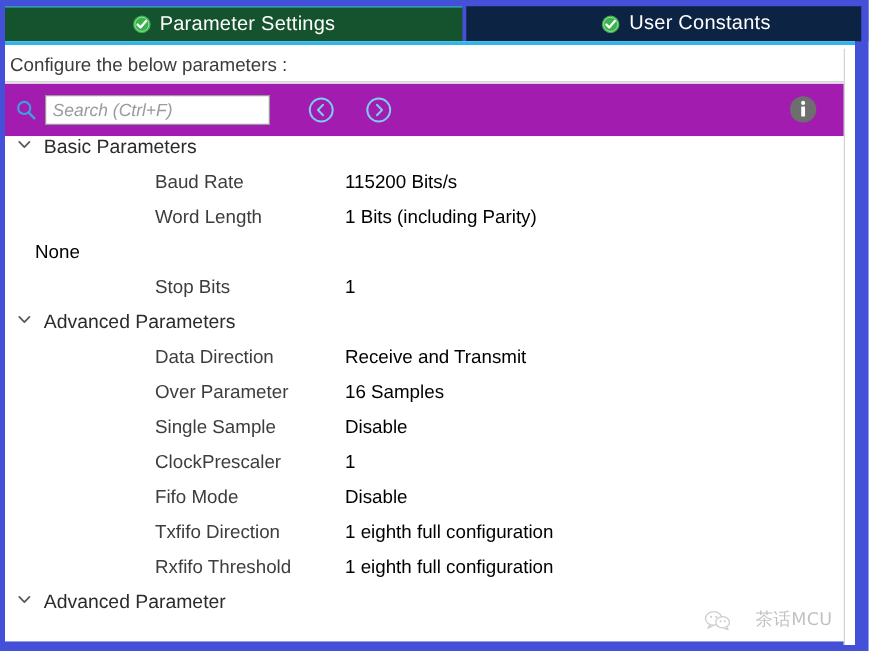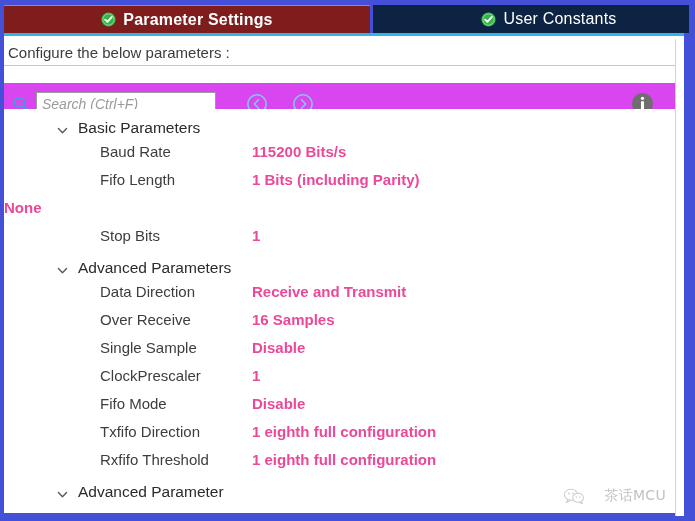--- a/index.html
+++ b/index.html
@@ -39,24 +39,23 @@
     align-items: center;
     justify-content: center;
     gap: 7px;
     font-size: 16px;
     letter-spacing: .2px;
     box-sizing: border-box;
   }
   .tab-active {
     width: 366px;
     margin-left: 4px;
-    background: #7f1d1d;
+    background: #14532d;
     color: #ffffff;
     border-top: 1px solid #3aafdd;
-    font-weight: bold;
   }
   .tab-inactive {
     width: 316px;
     margin-left: 3px;
     background: #0d2344;
     color: #ffffff;
     padding-left: 36px;
   }
   .check-icon {
     width: 15px; height: 15px;
@@ -92,22 +91,21 @@
   }
 
   
   .toolbar {
     position: absolute;
     left: 0; top: 31px;
     width: 672px;
     height: 42px;
     display: flex;
     align-items: center;
-    background: #d946ef;
-    margin-top: 16px;
+    background: #a21caf;
   }
   .search-icon {
     margin-left: 8px;
     width: 18px; height: 18px;
     display: block;
     flex: 0 0 auto;
   }
   .search-input {
     margin-left: 6px;
     width: 180px;
@@ -149,54 +147,52 @@
     left: 0;
     top: 73px;
     width: 672px;
     height: 404px;
     overflow: hidden;
     background: #ffffff;
   }
   .group-row {
     height: 28px;
     display: flex;
-    align-items: flex-end;
+    align-items: flex-start;
     padding-left: 9px;
     box-sizing: border-box;
-    margin-left: 43px;
   }
   .chev {
     width: 13px; height: 13px;
     margin-right: 9px;
     flex: 0 0 auto;
     display: block;
   }
   .group-label {
     font-size: 15.5px;
     color: #2b2b2b;
   }
   .param-row {
     height: 28px;
     display: flex;
-    align-items: center;
-    box-sizing: border-box;
+    box-sizing: border-box;
+    margin-left: 24px;
   }
   .param-name {
     width: 248px;
     padding-left: 96px;
     box-sizing: border-box;
     font-size: 15px;
     color: #3d3d3d;
     white-space: nowrap;
   }
   .param-value {
     font-size: 15px;
-    color: #ec4899;
+    color: #000000;
     white-space: nowrap;
-    font-weight: bold;
   }
 
   
   .watermark {
     position: absolute;
     right: 18px;
     bottom: 8px;
     display: flex;
     align-items: center;
     gap: 19px;
@@ -278,21 +274,21 @@
         <svg class="chev" viewBox="0 0 14 14">
           <path d="M2.6 4.8 L7 9.4 L11.4 4.8" fill="none" stroke="#5a5a5a" stroke-width="1.5" stroke-linecap="round" stroke-linejoin="round"></path>
         </svg>
         <span class="group-label">Basic Parameters</span>
       </div>
       <div class="param-row">
         <span class="param-name">Baud Rate</span>
         <span class="param-value">115200 Bits/s</span>
       </div>
       <div class="param-row">
-        <span class="param-name">Fifo Length</span>
+        <span class="param-name">Word Length</span>
         <span class="param-value">1 Bits (including Parity)</span>
       </div>
       <div class="param-row">
         <span class="param-value">None</span>
       </div>
       <div class="param-row">
         <span class="param-name">Stop Bits</span>
         <span class="param-value">1</span>
       </div>
 
@@ -300,21 +296,21 @@
         <svg class="chev" viewBox="0 0 14 14">
           <path d="M2.6 4.8 L7 9.4 L11.4 4.8" fill="none" stroke="#5a5a5a" stroke-width="1.5" stroke-linecap="round" stroke-linejoin="round"></path>
         </svg>
         <span class="group-label">Advanced Parameters</span>
       </div>
       <div class="param-row">
         <span class="param-name">Data Direction</span>
         <span class="param-value">Receive and Transmit</span>
       </div>
       <div class="param-row">
-        <span class="param-name">Over Receive</span>
+        <span class="param-name">Over Parameter</span>
         <span class="param-value">16 Samples</span>
       </div>
       <div class="param-row">
         <span class="param-name">Single Sample</span>
         <span class="param-value">Disable</span>
       </div>
       <div class="param-row">
         <span class="param-name">ClockPrescaler</span>
         <span class="param-value">1</span>
       </div>

